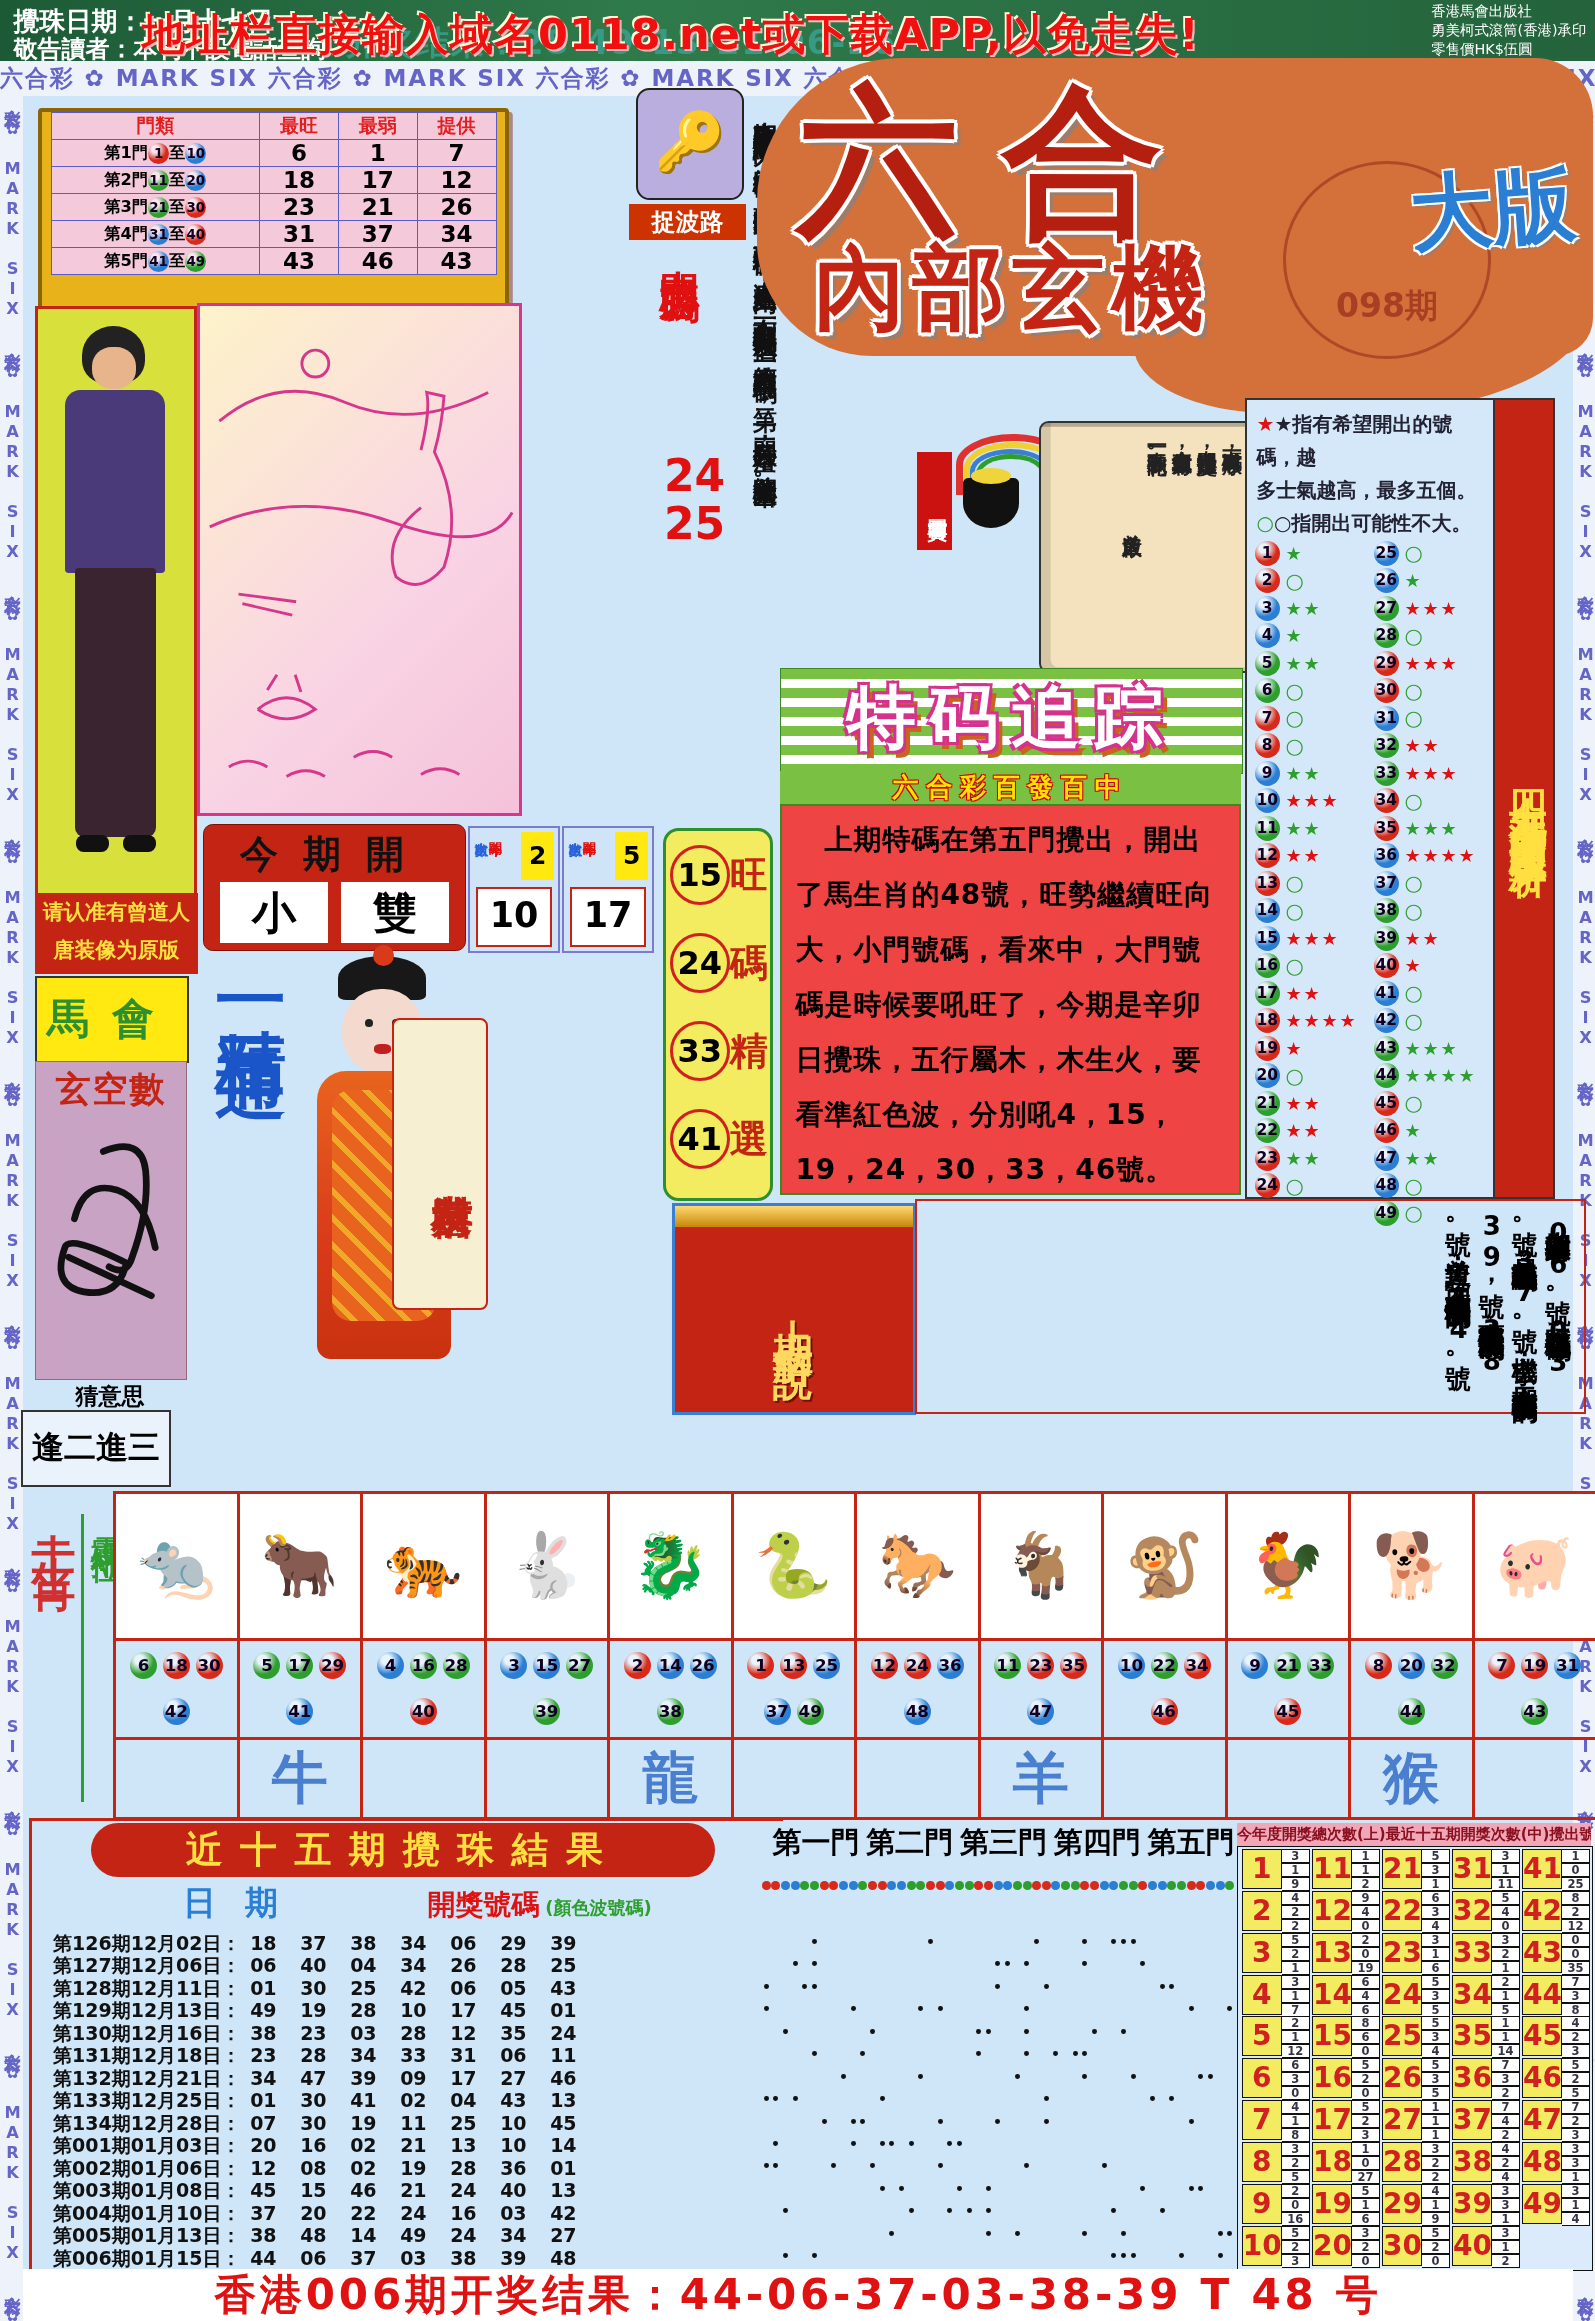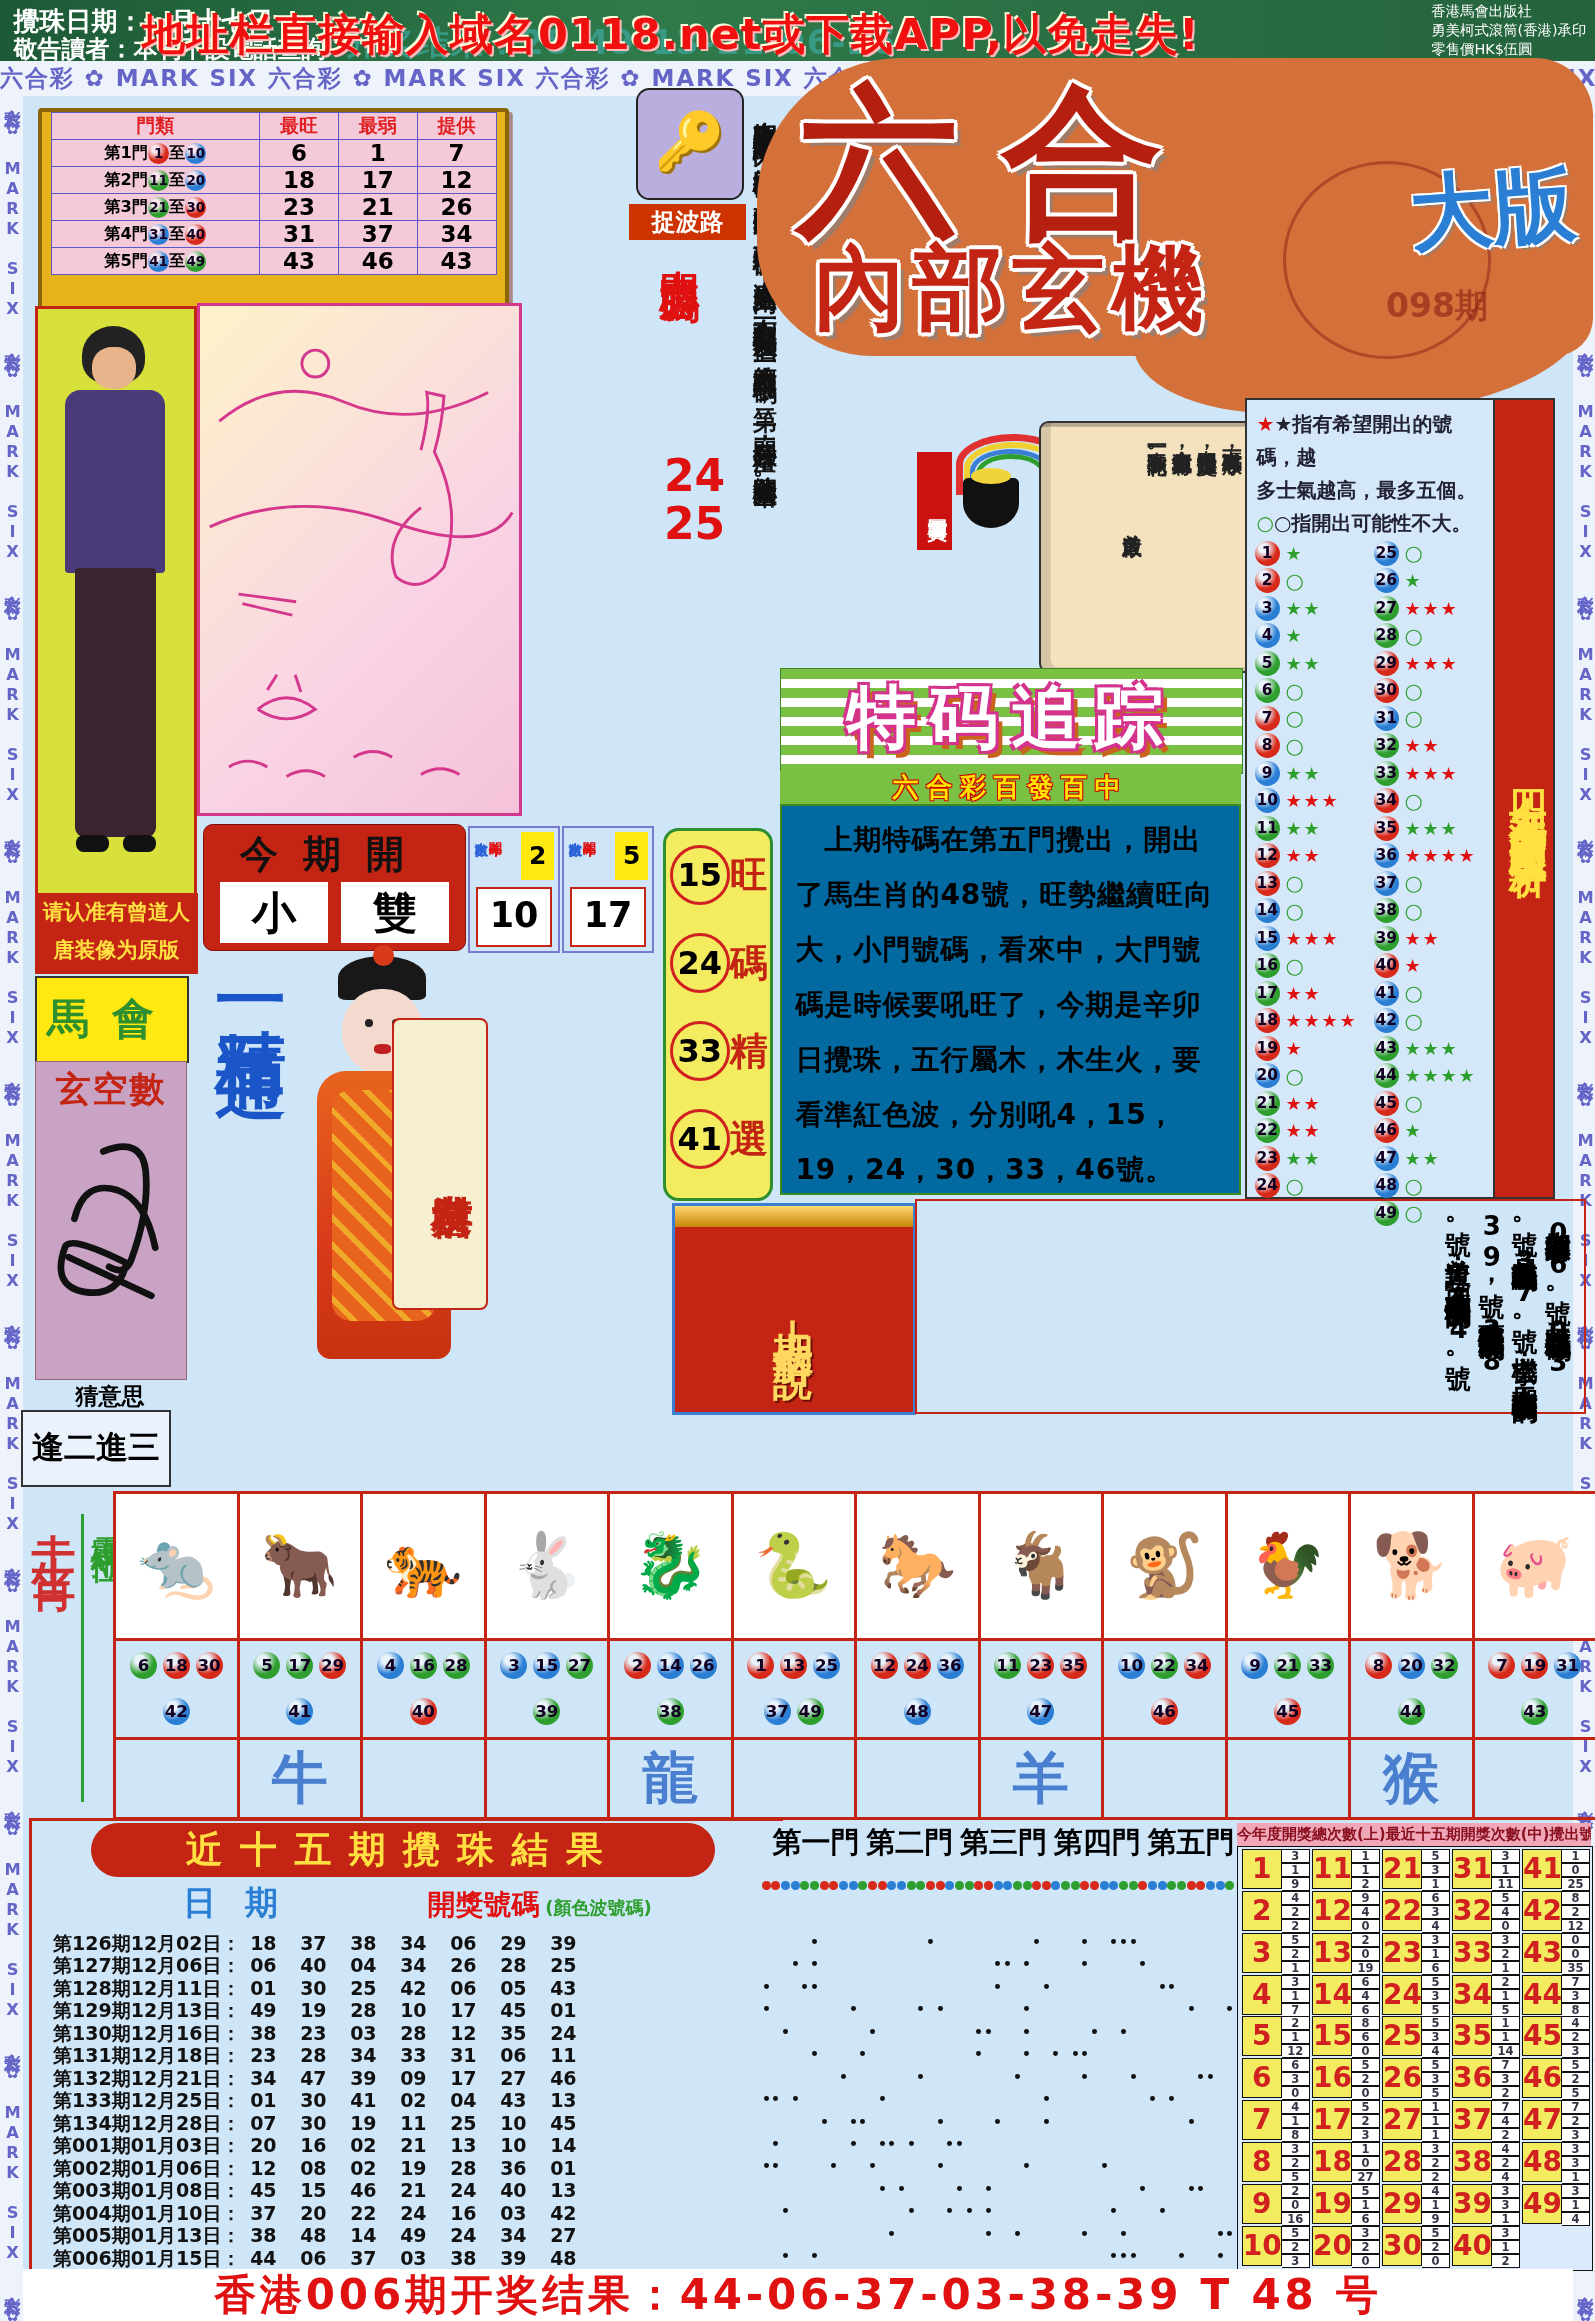--- a/index.html
+++ b/index.html
@@ -35,21 +35,21 @@
   #zbLbl{left:629px;top:204px;width:117px;background:#cc3300;color:#fff;font-size:24px;font-weight:bold;text-align:center;padding:1.9px 0;}
   #zbTxt{left:653px;top:238px;height:317px;font-size:40px;font-weight:900;color:#e01111;letter-spacing:3.8px;}
   #zbNums{left:661px;top:452px;width:67px;color:#e01111;font-size:44px;font-weight:900;line-height:48px;text-align:center;}
   
   #blob1{left:757px;top:58px;width:836px;height:298px;background:#d4713a;border-radius:144px 58px 38px 115px;}
   #blob2{left:1134px;top:192px;width:459px;height:221px;background:#d4713a;border-radius:0 0 50% 30%;}
   #tLiuHe{left:797px;top:56px;font-size:161px;font-weight:900;color:#b51f10;letter-spacing:44px;font-family:"DejaVu Serif","Liberation Serif",serif;}
   #tNeibu{left:813px;top:227px;font-size:92px;font-weight:900;color:#c32413;letter-spacing:7.7px;font-family:"DejaVu Serif","Liberation Serif",serif;}
   #tDaban{left:1410px;top:154px;font-size:83px;font-weight:900;color:#2a7fd4;transform:rotate(-4deg);}
   #seal{left:1283px;top:161px;width:202px;height:192px;border:3.8px solid rgba(140,30,20,.5);border-radius:50%;color:rgba(140,30,20,.62);}
-  #seal .q{position:absolute;left:0;right:0;bottom:27px;text-align:right;font-size:33px;font-weight:bold;}
+  #seal .q{position:absolute;left:0;right:0;bottom:27px;text-align:center;font-size:33px;font-weight:bold;}
   
   #waves{left:756px;top:411px;width:140px;height:252px;background:#f5cede;border:2.9px solid #cc2288;}
   #waves .wt{font-size:19px;font-weight:900;color:#e01111;text-align:center;margin-top:3.8px;letter-spacing:1px;}
   .wgrp{text-align:center;margin-top:3.8px;}
   .wname{font-size:19px;font-weight:900;letter-spacing:2.9px;}
   .pill{display:inline-block;width:50px;height:29px;border-radius:50%/60%;background:#fff;border:2.9px solid #888;font-size:20px;font-weight:bold;line-height:29px;text-align:center;margin:2.9px 1.9px 0;}
   
   #xbLbl{left:917px;top:452px;width:35px;height:92px;background:#cc1111;color:#fff;font-size:20px;font-weight:bold;text-align:center;padding-top:5.8px;}
   .rb{position:absolute;border-radius:50% 50% 0 0;border-style:solid;border-bottom:none;}
   #pot{left:963px;top:478px;width:56px;height:50px;background:#111;border-radius:10% 10% 50% 50%;}
@@ -74,21 +74,21 @@
   .mini .v2{position:absolute;left:5.8px;right:5.8px;bottom:3.8px;height:56px;background:#fff;border:2.9px solid #c32413;font-size:35px;font-weight:900;text-align:center;line-height:52px;}
   #wangBox{left:663px;top:828px;width:104px;height:367px;background:#f3ec60;border:3.8px solid #2e8f2e;border-radius:15.4px;}
   .wrow{display:flex;align-items:center;height:88px;}
   .wnum{width:54px;height:54px;border:3.8px solid #d02020;border-radius:50%;font-size:32px;font-weight:900;text-align:center;line-height:54px;margin-left:3.8px;background:#f3ec60;}
   .wch{font-size:38px;font-weight:900;color:#c32413;font-family:"DejaVu Serif","Liberation Serif",serif;}
   
   #teBan{left:780px;top:668px;width:461px;height:104px;background:repeating-linear-gradient(180deg,#7ac143 0 9.6px,#fff 9.6px 19px);border:1.9px solid #3c8a1e;text-align:center;}
   #teBan .big{font-size:69px;font-weight:900;color:#fff;letter-spacing:13.4px;line-height:96px;
      text-shadow:-2.9px -2.9px 0 #d4328c,2.9px -2.9px 0 #d4328c,-2.9px 2.9px 0 #d4328c,2.9px 2.9px 0 #d4328c,6.7px 6.7px 0 #c8641e;}
   #teSub{left:780px;top:771px;width:461px;height:33px;background:#7ac143;text-align:center;font-size:26px;font-weight:900;color:#ffe400;letter-spacing:7.7px;line-height:33px;text-shadow:1px 1px 0 #c00,-1px -1px 0 #c00,1px -1px 0 #c00,-1px 1px 0 #c00;}
-  #teBody{left:780px;top:804px;width:461px;height:391px;background:#0369a1;border:2.9px solid #3c8a1e;font-size:28px;font-weight:bold;line-height:55px;padding:5.8px 13.4px;box-sizing:border-box;letter-spacing:1px;}
+  #teBody{left:780px;top:804px;width:461px;height:391px;background:#ef4444;border:2.9px solid #3c8a1e;font-size:28px;font-weight:bold;line-height:55px;padding:5.8px 13.4px;box-sizing:border-box;letter-spacing:1px;}
   
   #photo{left:35px;top:306px;width:156px;height:588px;background:#d8e03c;border:3.8px solid #c32413;overflow:hidden;}
   #cap{left:35px;top:893px;width:163px;height:81px;background:#c32413;color:#ffe040;font-size:21px;font-weight:bold;text-align:center;line-height:38px;}
   #mahui{left:35px;top:976px;width:150px;height:83px;background:#ffe911;border:2.9px solid #333;color:#2e8f2e;font-size:42px;font-weight:900;text-align:center;line-height:81px;letter-spacing:23px;}
   #xks{left:35px;top:1061px;width:150px;height:317px;background:#c9a3c4;border:1px solid #967;}
   #xks .t{font-size:35px;font-weight:900;color:#c32413;text-align:center;letter-spacing:1.9px;margin-top:3.8px;}
   #guess{left:35px;top:1381px;width:150px;text-align:center;font-size:23px;font-weight:bold;}
   #feng{left:21px;top:1410px;width:146px;height:73px;border:2.9px solid #333;background:#eaf2fc;text-align:center;font-size:32px;font-weight:900;line-height:71px;}
   
   #yjst{left:204px;top:963px;height:432px;font-size:71px;font-weight:900;color:#1a56c8;letter-spacing:9.6px;}

